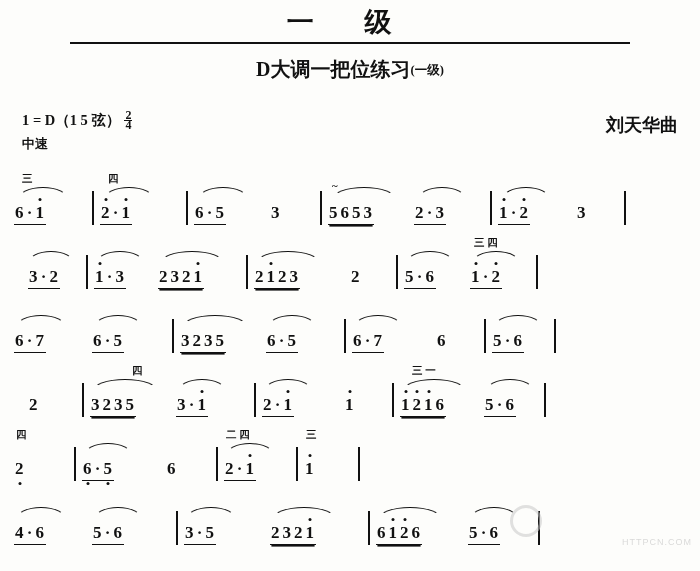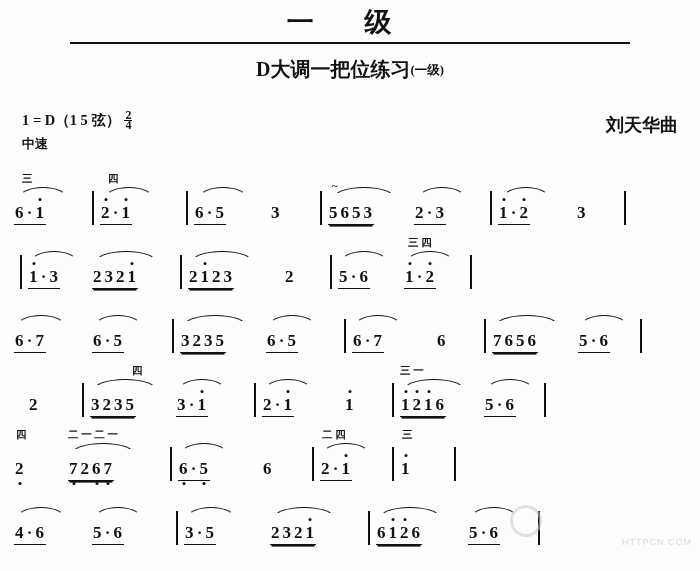--- a/index.html
+++ b/index.html
@@ -280,20 +280,24 @@
         </div>
         <div class="cell" style="width:56px">
           <div class="notes" style="left:14px"><span class="n">3</span></div>
         </div>
         <div class="bar"></div>
       </div>
     </div>
 
     <div class="sys">
       <div class="measure-wrap">
+        <div class="cell" style="width:66px">
+          <div class="slur" style="left:14px;width:44px"></div>
+          <div class="notes" style="left:14px"><span class="beam1"><span class="n">3</span><span class="dot-sep">·</span><span class="n">2</span></span></div>
+        </div>
         <div class="bar"></div>
         <div class="cell" style="width:64px">
           <div class="slur" style="left:2px;width:46px"></div>
           <div class="notes"><span class="beam1"><span class="n oh">1</span><span class="dot-sep">·</span><span class="n">3</span></span></div>
         </div>
         <div class="cell" style="width:82px">
           <div class="slur" style="left:2px;width:62px"></div>
           <div class="notes"><span class="beam2"><span class="n">2</span><span class="n">3</span><span class="n">2</span><span class="n oh">1</span></span></div>
         </div>
         <div class="bar"></div>
@@ -339,24 +343,20 @@
         </div>
         <div class="bar"></div>
         <div class="cell" style="width:72px">
           <div class="slur" style="left:2px;width:46px"></div>
           <div class="notes"><span class="beam1"><span class="n">6</span><span class="dot-sep">·</span><span class="n">7</span></span></div>
         </div>
         <div class="cell" style="width:54px">
           <div class="notes" style="left:12px"><span class="n">6</span></div>
         </div>
         <div class="bar"></div>
-        <div class="cell" style="width:86px">
-          <div class="slur" style="left:2px;width:64px"></div>
-          <div class="notes"><span class="beam2"><span class="n">7</span><span class="n">6</span><span class="n">5</span><span class="n">6</span></span></div>
-        </div>
         <div class="cell" style="width:56px">
           <div class="slur" style="left:2px;width:46px"></div>
           <div class="notes"><span class="beam1"><span class="n">5</span><span class="dot-sep">·</span><span class="n">6</span></span></div>
         </div>
         <div class="bar"></div>
       </div>
     </div>
 
     <div class="sys">
       <div class="measure-wrap">
@@ -376,42 +376,37 @@
         <div class="bar"></div>
         <div class="cell" style="width:72px">
           <div class="slur" style="left:2px;width:46px"></div>
           <div class="notes"><span class="beam1"><span class="n">2</span><span class="dot-sep">·</span><span class="n oh">1</span></span></div>
         </div>
         <div class="cell" style="width:52px">
           <div class="notes" style="left:10px"><span class="n oh">1</span></div>
         </div>
         <div class="bar"></div>
         <div class="cell" style="width:84px">
-          <div class="fing" style="left:0px">三 一</div>
+          <div class="fing" style="left:12px">三 一</div>
           <div class="slur" style="left:2px;width:62px"></div>
           <div class="notes"><span class="beam2"><span class="n oh">1</span><span class="n oh">2</span><span class="n oh">1</span><span class="n">6</span></span></div>
         </div>
         <div class="cell" style="width:54px">
           <div class="slur" style="left:2px;width:46px"></div>
           <div class="notes"><span class="beam1"><span class="n">5</span><span class="dot-sep">·</span><span class="n">6</span></span></div>
         </div>
         <div class="bar"></div>
       </div>
     </div>
 
     <div class="sys">
       <div class="measure-wrap">
         <div class="cell" style="width:54px">
           <div class="fing" style="left:2px">四</div>
           <div class="notes"><span class="n ol">2</span></div>
-        </div>
-        <div class="cell" style="width:96px">
-          <div class="fing" style="left:0px">二 一 二 一</div>
-          <div class="slur" style="left:2px;width:64px"></div>
-          <div class="notes"><span class="beam2"><span class="n ol">7</span><span class="n">2</span><span class="n ol">6</span><span class="n ol">7</span></span></div>
         </div>
         <div class="bar"></div>
         <div class="cell" style="width:70px">
           <div class="slur" style="left:2px;width:46px"></div>
           <div class="notes"><span class="beam1"><span class="n ol">6</span><span class="dot-sep">·</span><span class="n ol">5</span></span></div>
         </div>
         <div class="cell" style="width:58px">
           <div class="notes" style="left:14px"><span class="n">6</span></div>
         </div>
         <div class="bar"></div>

